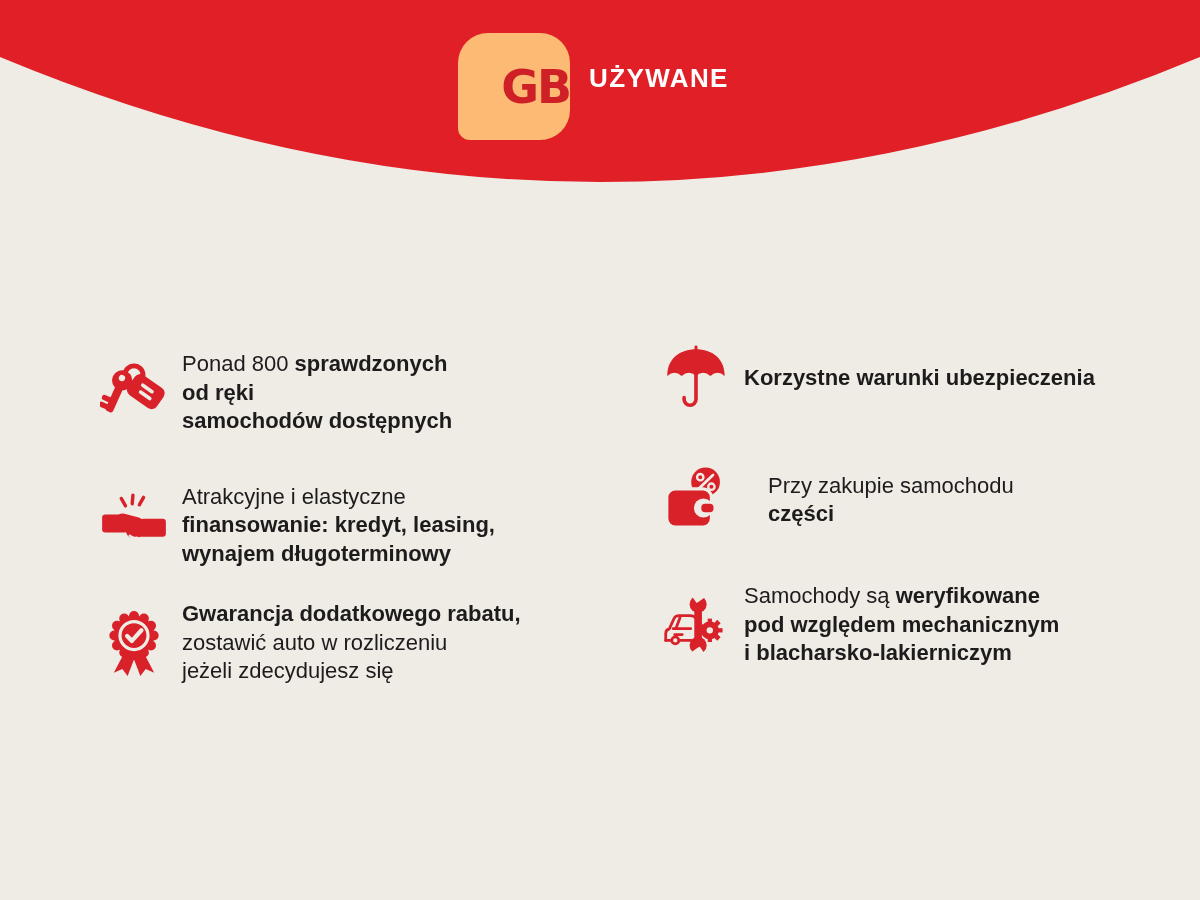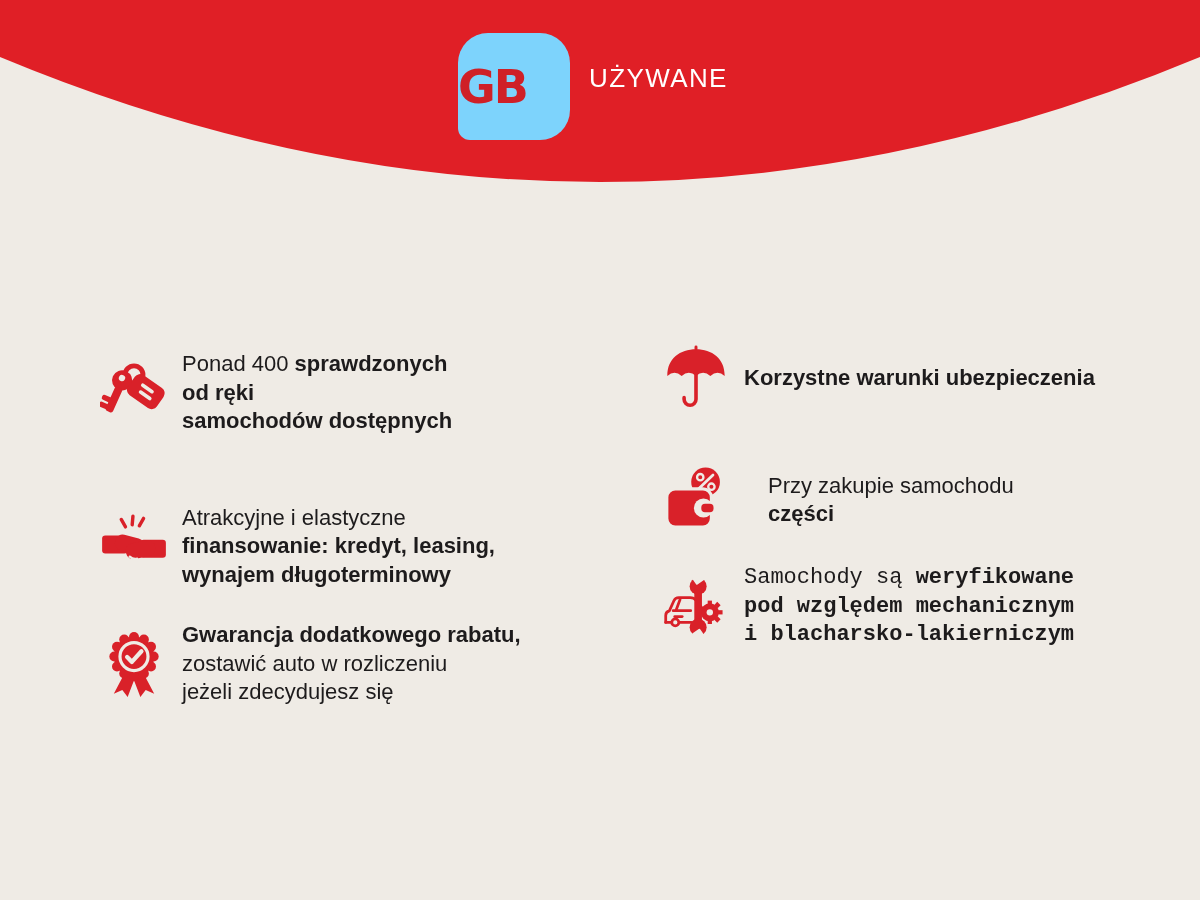--- a/index.html
+++ b/index.html
@@ -13,44 +13,44 @@
     background: #efebe5;
     overflow: hidden;
   }
 
   .header-curve { position: absolute; top: 0; left: 0; display: block; }
 
   .logo-box {
     position: absolute;
     left: 458px; top: 33px;
     width: 112px; height: 107px;
-    background: #7dd3fc;
+    background: #fdba74;
     border-radius: 30px 30px 30px 12px;
-    display: flex; align-items: center; justify-content: flex-start;
+    display: flex; align-items: center; justify-content: flex-end;
   }
   .logo-mono {
     font-family: "DejaVu Sans", sans-serif;
     font-size: 46px; font-weight: 800;
     letter-spacing: -2px;
     color: #cf2027;
   }
 
   .brand { position: absolute; left: 589px; top: 61px; color: #ffffff; }
   .brand-l1 { font-size: 26px; font-weight: 400; letter-spacing: 2.2px; }
-  .brand-l2 { font-size: 26px; font-weight: 400; letter-spacing: 1.4px; margin-top: 2px; }
+  .brand-l2 { font-size: 26px; font-weight: 700; letter-spacing: 1.4px; margin-top: 2px; }
 
   .col { position: absolute; display: flex; flex-direction: column; }
   .col-left  { left: 100px; top: 350px; width: 520px; }
   .col-right { left: 662px; top: 344px; width: 520px; justify-content: flex-end; }
 
   .feature { display: flex; align-items: center; }
-  .col-left  .feature:nth-child(2) { margin-top: 68px; }
+  .col-left  .feature:nth-child(2) { margin-top: 47px; }
   .col-left  .feature:nth-child(3) { margin-top: 32px; }
   .col-right .feature:nth-child(2) { margin-top: 54px; gap: 24px; }
-  .col-right .feature:nth-child(3) { margin-top: 30px; font-family: Liberation Mono, monospace; }
+  .col-right .feature:nth-child(3) { margin-top: 48px; }
 
   .f-icon {
     width: 68px; height: 68px; flex: 0 0 68px;
     margin-right: 14px;
     color: #d92129;
   }
   .f-icon svg { width: 100%; height: 100%; display: block; }
 
   .f-text {
     font-size: 22px;
@@ -89,21 +89,21 @@
               <rect x="9" y="46" width="12" height="5" rx="2"></rect>
             </g>
             <g transform="rotate(35 43 30)">
               <rect x="27" y="19" width="33" height="23" rx="6" fill="currentColor"></rect>
               <rect x="36" y="25.5" width="14" height="3.4" rx="1.7" fill="#efebe5"></rect>
               <rect x="38" y="32" width="14" height="3.4" rx="1.7" fill="#efebe5"></rect>
             </g>
           </svg>
         </div>
         <div class="f-text">
-          <div class="f-line"><span>Ponad 400 </span><span class="b">sprawdzonych</span></div>
+          <div class="f-line"><span>Ponad 800 </span><span class="b">sprawdzonych</span></div>
           <div class="f-line"><span class="b">od ręki</span></div>
           <div class="f-line"><span class="b">samochodów dostępnych</span></div>
         </div>
       </div>
       <div class="feature">
         <div class="f-icon">
           <svg viewBox="0 0 64 64">
             <g stroke="currentColor" stroke-width="3.2" stroke-linecap="round">
               <line x1="31" y1="4" x2="30.3" y2="12"></line>
               <line x1="20" y1="7" x2="24" y2="14"></line>

